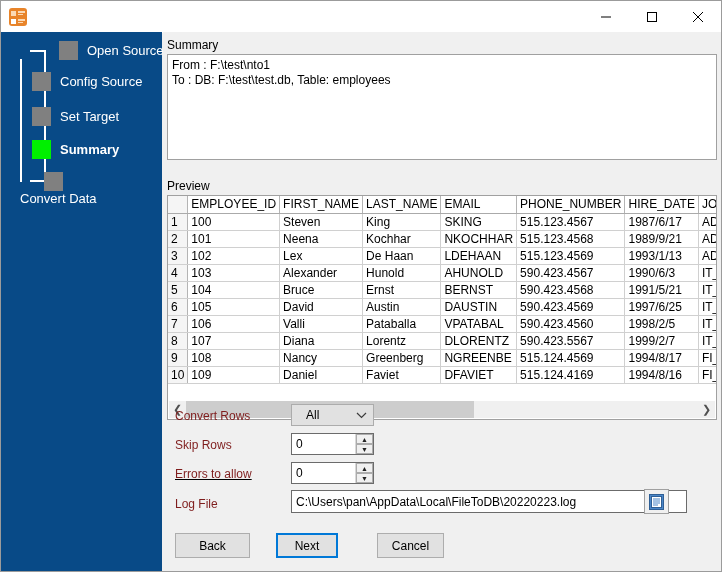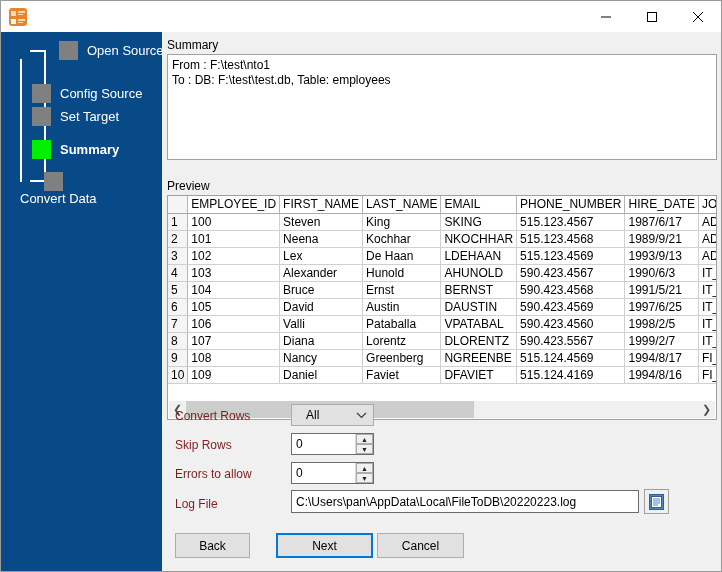--- a/index.html
+++ b/index.html
@@ -355,21 +355,21 @@
     <div class="spine" style="left:19px; top:27px; width:2px; height:123px;"></div>
     <div class="spine" style="left:43px; top:18px; width:2px; height:132px;"></div>
     <div class="spine" style="left:29px; top:18px; width:16px; height:2px;"></div>
     <div class="spine" style="left:29px; top:148px; width:16px; height:2px;"></div>
 
     <div class="step" style="left:10px; top:9px;margin-left:48px;">
       <div class="box done"></div>
       <div class="label">Open Source Set</div>
     </div>
 
-    <div class="step" style="left:31px; top:52px;justify-content:flex-end;">
+    <div class="step" style="left:31px; top:40px;justify-content:flex-end;">
       <div class="box done"></div>
       <div class="label">Config Source</div>
     </div>
 
     <div class="step" style="left:31px; top:75px;">
       <div class="box done"></div>
       <div class="label">Set Target</div>
     </div>
 
     <div class="step current" style="left:31px; top:108px;">
@@ -431,21 +431,21 @@
                   <td class="c-hd">1989/9/21</td>
                   <td class="c-job">AD_</td>
                 </tr>
                 <tr>
                   <td class="rowhdr c-rn">3</td>
                   <td class="c-emp">102</td>
                   <td class="c-fn">Lex</td>
                   <td class="c-ln">De Haan</td>
                   <td class="c-em">LDEHAAN</td>
                   <td class="c-ph">515.123.4569</td>
-                  <td class="c-hd">1993/9/13</td>
+                  <td class="c-hd">1993/1/13</td>
                   <td class="c-job">AD_</td>
                 </tr>
                 <tr>
                   <td class="rowhdr c-rn">4</td>
                   <td class="c-emp">103</td>
                   <td class="c-fn">Alexander</td>
                   <td class="c-ln">Hunold</td>
                   <td class="c-em">AHUNOLD</td>
                   <td class="c-ph">590.423.4567</td>
                   <td class="c-hd">1990/6/3</td>
@@ -540,52 +540,52 @@
       <span class="form-label">Skip Rows</span>
     </div>
     <div class="spin" style="left:128px; top:401px; width:83px; height:22px;">
       <div class="val">0</div>
       <div class="btns">
         <div>▲</div>
         <div>▼</div>
       </div>
     </div>
 
-    <div class="form-row" style="left:12px; top:435px;">
+    <div class="form-row" style="left:12px; top:435px;text-decoration:underline;">
       <span class="form-label">Errors to allow</span>
     </div>
     <div class="spin" style="left:128px; top:430px; width:83px; height:22px;">
       <div class="val">0</div>
       <div class="btns">
         <div>▲</div>
         <div>▼</div>
       </div>
     </div>
 
     <div class="form-row" style="left:12px; top:465px;">
       <span class="form-label">Log File</span>
     </div>
-    <div class="textinput" style="left:128px; top:458px; width:348px; height:23px;">
+    <div class="textinput" style="left:128px; top:458px; width:396px; height:23px;">
       <span>C:\Users\pan\AppData\Local\FileToDB\20220223.log</span>
     </div>
     <div class="iconbtn" style="left:481px; top:457px; width:25px; height:25px;">
       <svg width="15" height="16" viewBox="0 0 15 16">
         <rect x="0.5" y="0.5" width="14" height="15" fill="#4a86c8" stroke="#2f5f95"></rect>
         <rect x="2.5" y="2.5" width="10" height="11" fill="#ffffff" stroke="#2f5f95"></rect>
         <line x1="4" y1="5" x2="11" y2="5" stroke="#4a86c8" stroke-width="1"></line>
         <line x1="4" y1="7" x2="11" y2="7" stroke="#4a86c8" stroke-width="1"></line>
         <line x1="4" y1="9" x2="11" y2="9" stroke="#4a86c8" stroke-width="1"></line>
         <line x1="4" y1="11" x2="9" y2="11" stroke="#4a86c8" stroke-width="1"></line>
       </svg>
     </div>
 
     <div class="btn" style="left:12px; top:501px; width:75px; height:25px;">
       <span>Back</span>
     </div>
-    <div class="btn default" style="left:113px; top:501px; width:97px; height:25px;">
+    <div class="btn default" style="left:113px; top:501px; width:62px; height:25px;">
       <span>Next</span>
     </div>
-    <div class="btn" style="left:214px; top:501px; width:87px; height:25px;">
+    <div class="btn" style="left:214px; top:501px; width:67px; height:25px;">
       <span>Cancel</span>
     </div>
 
   </div>
 </div>
 
 </body></html>

